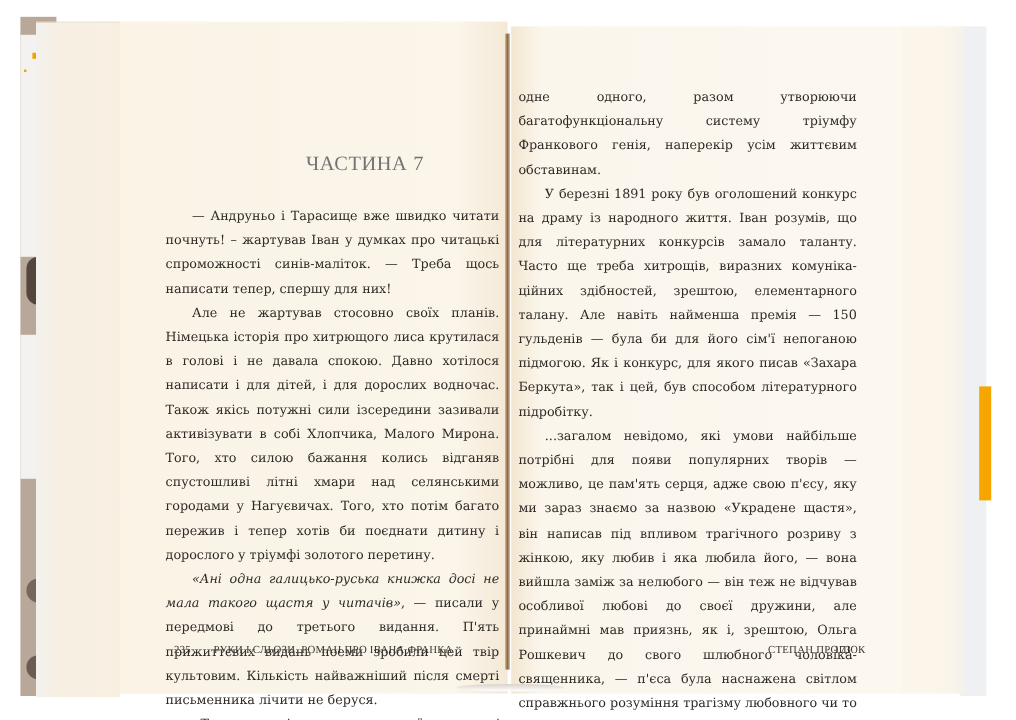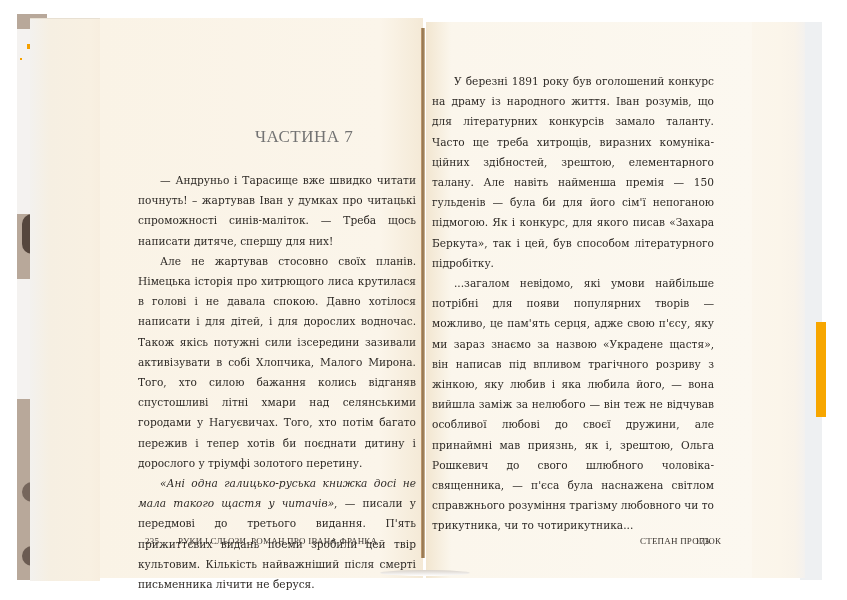--- a/index.html
+++ b/index.html
@@ -89,28 +89,29 @@
   <div class="bookmark"></div>
 
   <div class="page page-left"></div>
   <div class="page page-right"></div>
   <div class="spine"></div>
   <div class="bottom-curl"></div>
 
   <div class="chapter-title">ЧАСТИНА 7</div>
 
   <div class="text left-text">
-    <p><span>— Андруньо і Тарасище вже швидко читати почнуть! – жартував Іван у думках про читацькі спроможності синів-малі­ток. — Треба щось написати дитяче, спершу для них!</span></p>
+    <p><span>— Андруньо і Тарасище вже швидко читати почнуть! – жартував Іван у думках про читацькі спроможності синів-малі­ток. — Треба щось написати тепер, спершу для них!</span></p>
     <p><span>Але не жартував стосовно своїх планів. Німецька історія про хитрющого лиса крутилася в голові і не давала спокою. Давно хотілося написати і для дітей, і для дорослих водночас. Також якісь потужні сили ізсередини зазивали активізувати в собі Хлопчика, Малого Мирона. Того, хто силою бажання ко­лись відганяв спустошливі літні хмари над селянськими города­ми у Нагуєвичах. Того, хто потім багато пережив і тепер хотів би поєднати дитину і дорослого у тріумфі золотого перетину.</span></p>
     <p><em>«Ані одна галицько-руська книжка досі не мала такого щас­тя у читачів»</em><span>, — писали у передмові до третього видання. П'ять прижиттєвих видань поеми зробили цей твір культовим. Кіль­кість найважніший після смерті письменника лічити не беруся.</span></p>
     <p><em>«Три є головні стовпи поетичної творчості І.Франка: "Лис Микита" — розумна голова, "Зів'яле листя" — песимізм мо­лодечого віку по зазнаній невдачі, і "Мойсей" — "та прийде час". І важко сказати, котрий з цих творів найбільший. "Зів'яле лис­тя" — найоригінальніше, "Мойсей" — без сумніву, найвели­чніший, але ж "Лис Микита" — найпопулярніший і щодо свого зна­чіння найважніший"»</em></p>
 
   </div>
 
   <div class="text right-text">
+    <p class="noindent"><span>одне одного, разом утворюючи багатофункціональну систему тріумфу Франкового генія, наперекір усім життєвим обстави­нам.</span></p>
     <p><span>У березні 1891 року був оголошений конкурс на драму із народного життя. Іван розумів, що для літературних конкурсів замало таланту. Часто ще треба хитрощів, виразних комуніка­ційних здібностей, зрештою, елементарного талану. Але навіть найменша премія — 150 гульденів — була би для його сім'ї непо­ганою підмогою. Як і конкурс, для якого писав «Захара Беркута», так і цей, був способом літературного підробітку.</span></p>
     <p><span>...загалом невідомо, які умови найбільше потрібні для поя­ви популярних творів — можливо, це пам'ять серця, адже свою п'єсу, яку ми зараз знаємо за назвою «Украдене щастя», він на­писав під впливом трагічного розриву з жінкою, яку любив і яка любила його, — вона вийшла заміж за нелюбого — він теж не відчував особливої любові до своєї дружини, але принаймні мав приязнь, як і, зрештою, Ольга Рошкевич до свого шлюбного чоловіка-священника, — п'єса була наснажена світлом справж­нього розуміння трагізму любовного чи то трикутника, чи то чотирикутника...</span></p>
 
   </div>
 
   <div class="footer footer-left-num">235</div>
   <div class="footer footer-left-title">РУКИ І СЛЬОЗИ. РОМАН ПРО ІВАНА ФРАНКА</div>
   <div class="footer footer-right-author">СТЕПАН ПРОЦЮК</div>
   <div class="footer footer-right-num">173</div>
 </div>

